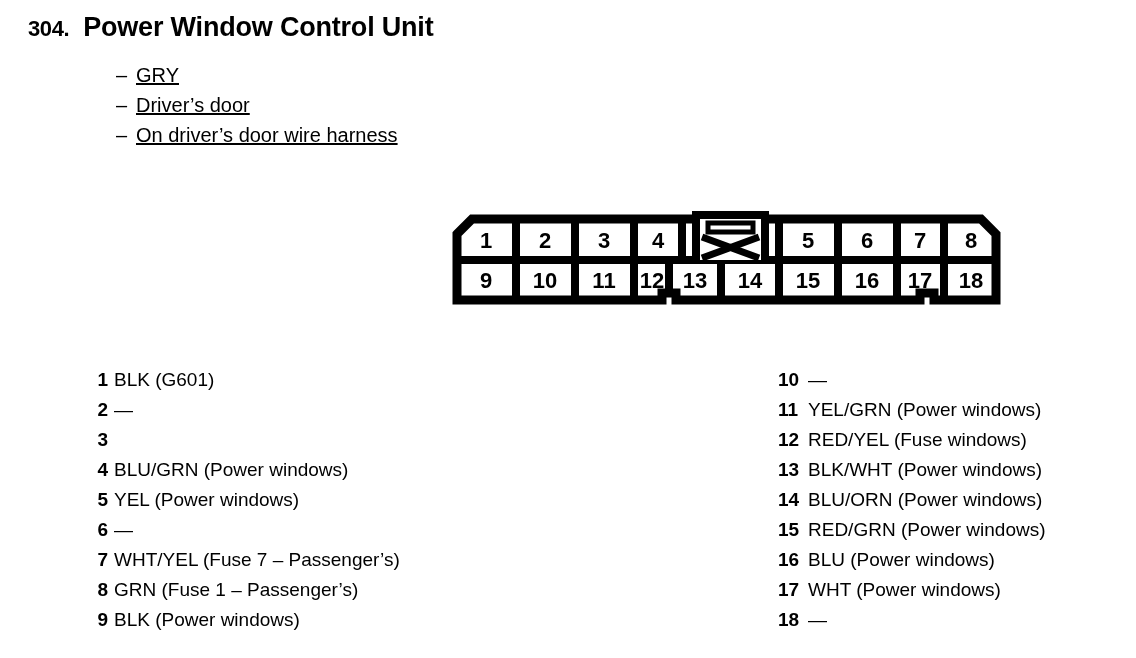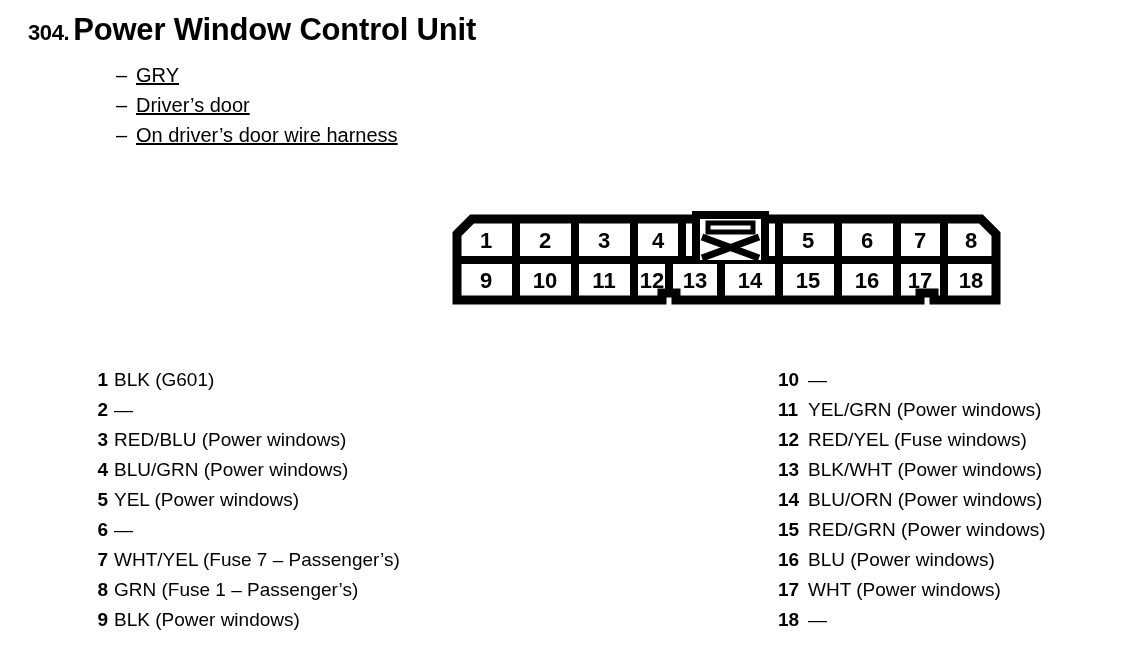--- a/index.html
+++ b/index.html
@@ -26,24 +26,24 @@
     display: flex;
     align-items: baseline;
     white-space: nowrap;
   }
   .title-num {
     font-size: 22px;
     font-weight: bold;
     letter-spacing: -0.4px;
   }
   .title-text {
-    font-size: 31px;
+    font-size: 27px;
     font-weight: bold;
     letter-spacing: -0.2px;
-    margin-left: 4px;
+    margin-left: 14px;
   }
 
   .subtitle-list {
     position: absolute;
     left: 116px;
     top: 60px;
     list-style: none;
     margin: 0;
     padding: 0;
     text-decoration: underline;
@@ -193,21 +193,20 @@
   <li class="pin-row">
       <span class="pin-num">1</span>
       <span class="pin-desc">BLK (G601)</span>
     </li>
   <li class="pin-row">
       <span class="pin-num">2</span>
       <span class="pin-desc">—</span>
     </li>
   <li class="pin-row">
       <span class="pin-num">3</span>
-      <span class="pin-desc">RED/BLU (Power windows)</span>
     </li>
   <li class="pin-row">
       <span class="pin-num">4</span>
       <span class="pin-desc">BLU/GRN (Power windows)</span>
     </li>
   <li class="pin-row">
       <span class="pin-num">5</span>
       <span class="pin-desc">YEL (Power windows)</span>
     </li>
   <li class="pin-row">

